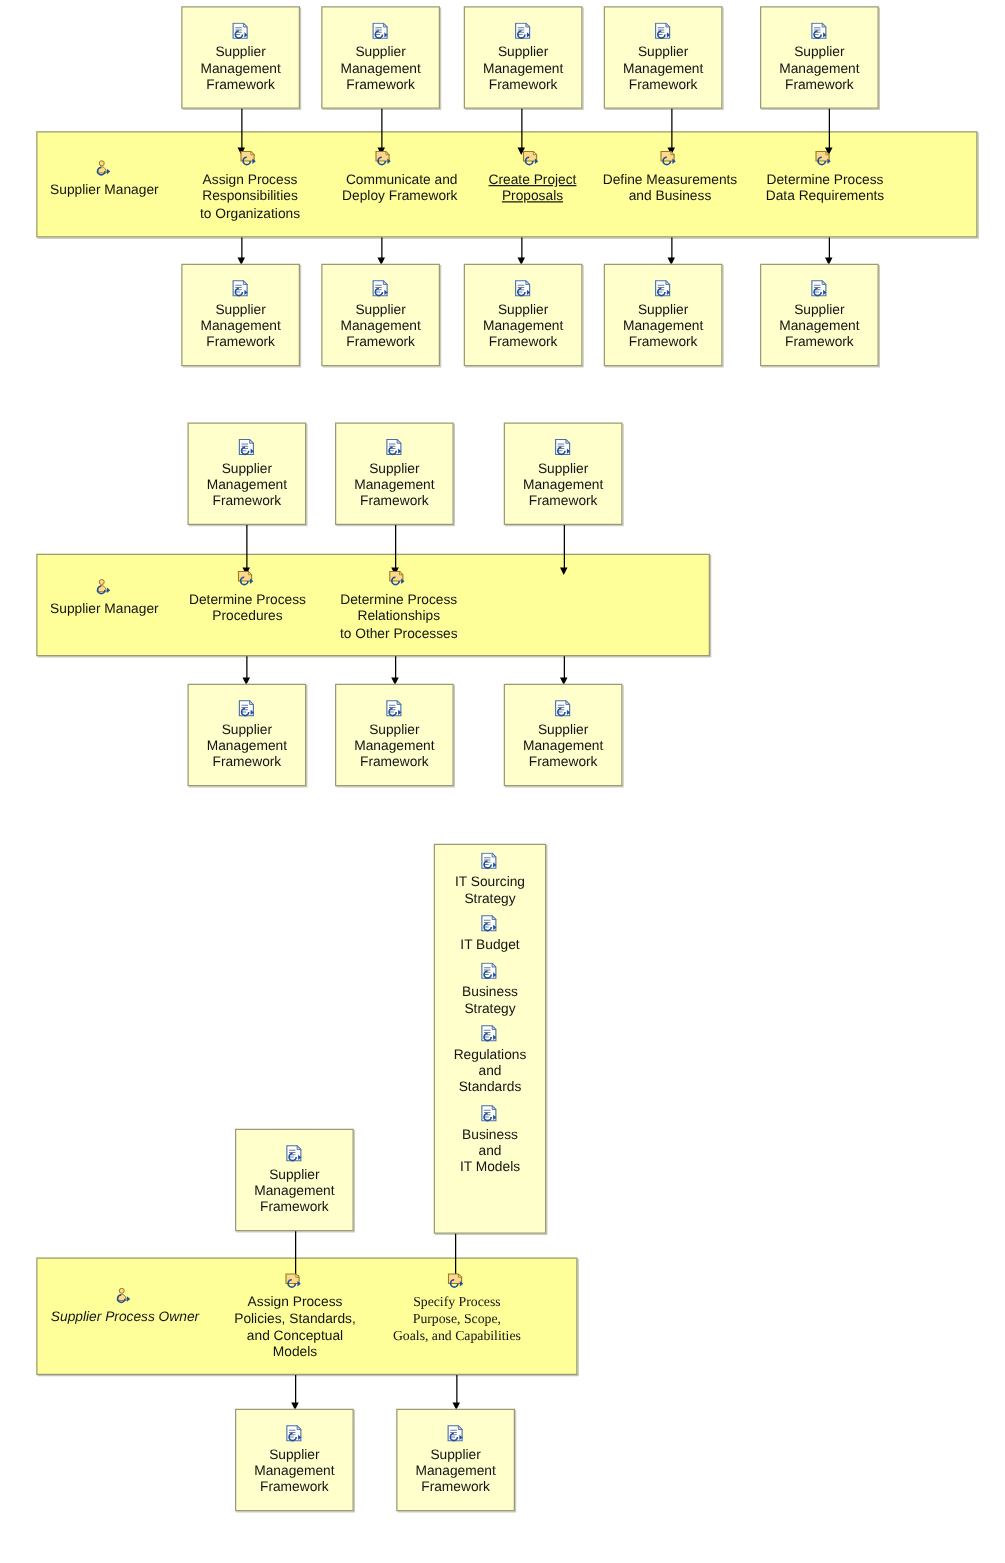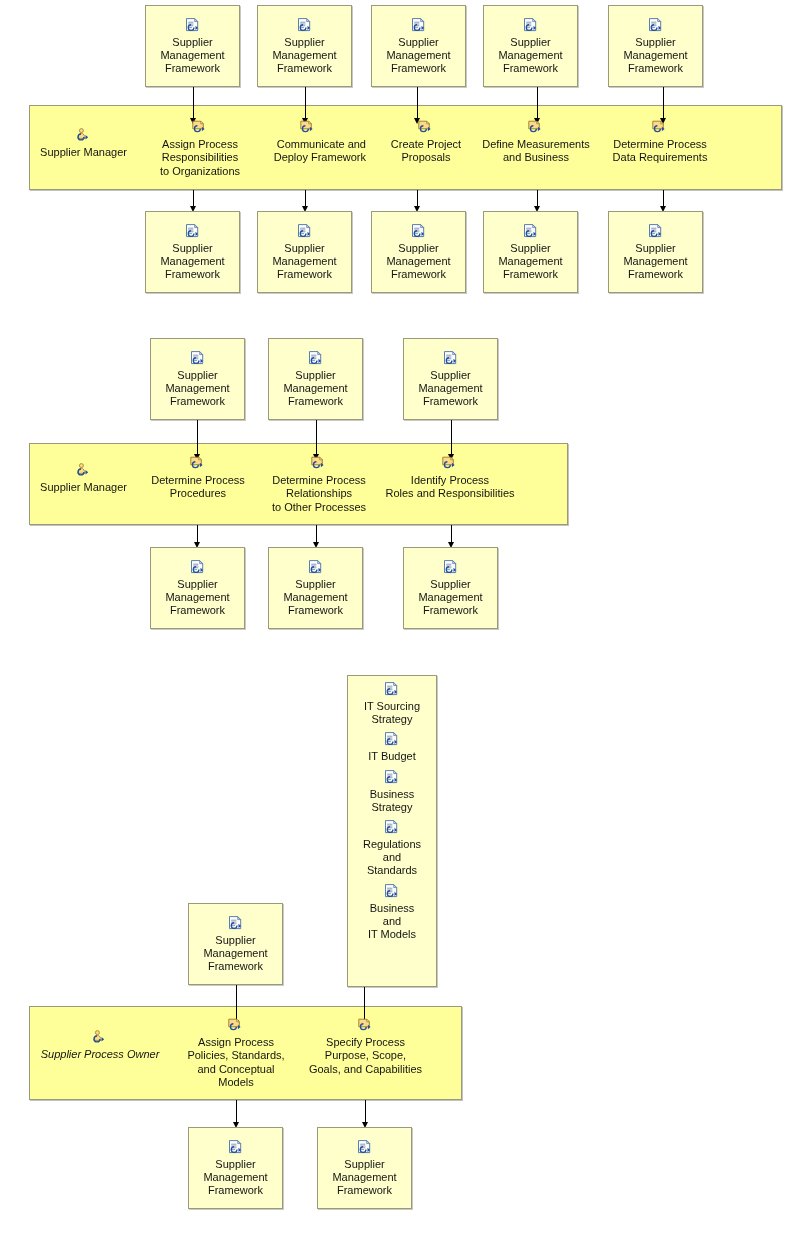--- a/index.html
+++ b/index.html
@@ -180,21 +180,21 @@
     </div>
     <div class="node" style="left: 250px; top: 120px; width: 116px; text-align: right;">
       <span class="icon">
         <svg width="18" height="16">
           <use href="#ic-task"></use>
         </svg>
       </span>
       <span class="lbl">Communicate and
 Deploy Framework</span>
     </div>
-    <div class="node" style="left: 368px; top: 120px; width: 116px;">
+    <div class="node" style="left: 368px; top: 120px; width: 116px; text-decoration: underline;">
       <span class="icon">
         <svg width="18" height="16">
           <use href="#ic-task"></use>
         </svg>
       </span>
       <span class="lbl">Create Project
 Proposals</span>
     </div>
     <div class="node" style="left: 478px; top: 120px; width: 116px;">
       <span class="icon">
@@ -330,29 +330,20 @@
     </div>
     <div class="node" style="left: 265px; top: 456px; width: 108px;">
       <span class="icon">
         <svg width="18" height="16">
           <use href="#ic-task"></use>
         </svg>
       </span>
       <span class="lbl">Determine Process
 Relationships
 to Other Processes</span>
-    </div>
-    <div class="node" style="left: 384px; top: 456px; width: 132px;">
-      <span class="icon">
-        <svg width="18" height="16">
-          <use href="#ic-task"></use>
-        </svg>
-      </span>
-      <span class="lbl">Identify Process
-Roles and Responsibilities</span>
     </div>
     <div class="conn" style="left: 197px; top: 525px; height: 18px;"></div>
     <div class="arrowhead" style="left: 194px; top: 542px;"></div>
     <div class="wpbox" style="left: 150px; top: 547px; width: 95px; height: 82px; padding-top: 12px;">
       <span class="icon">
         <svg width="18" height="16">
           <use href="#ic-wp"></use>
         </svg>
       </span>
       <span class="lbl">Supplier
@@ -458,21 +449,21 @@
       <span class="icon">
         <svg width="18" height="16">
           <use href="#ic-task"></use>
         </svg>
       </span>
       <span class="lbl">Assign Process
 Policies, Standards,
 and Conceptual
 Models</span>
     </div>
-    <div class="node" style="left: 303px; top: 1018px; width: 125px;">
+    <div class="node" style="left: 303px; top: 1018px; width: 125px; font-family: Liberation Serif, serif;">
       <span class="icon">
         <svg width="18" height="16">
           <use href="#ic-task"></use>
         </svg>
       </span>
       <span class="lbl">Specify Process
 Purpose, Scope,
 Goals, and Capabilities</span>
     </div>
     <div class="conn" style="left: 236px; top: 1100px; height: 23px;"></div>

